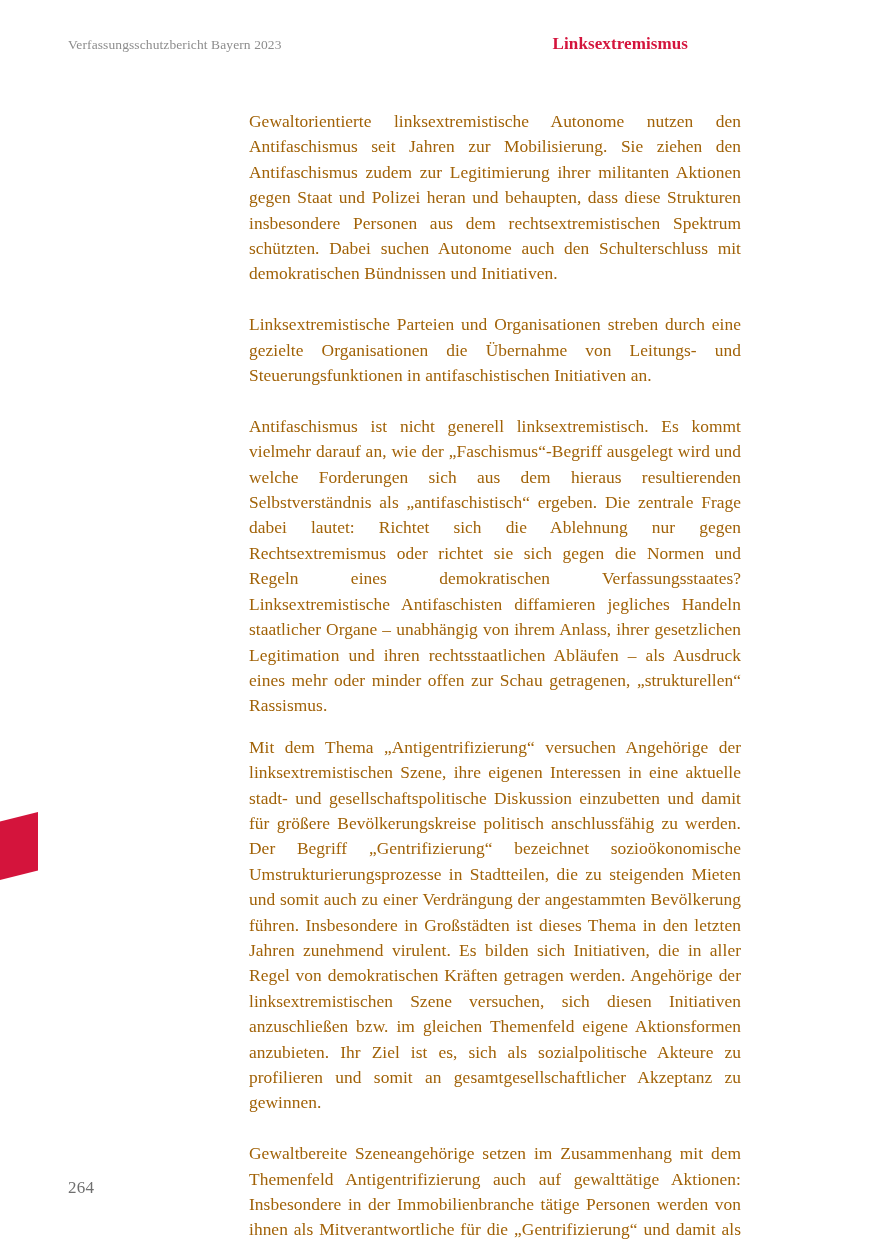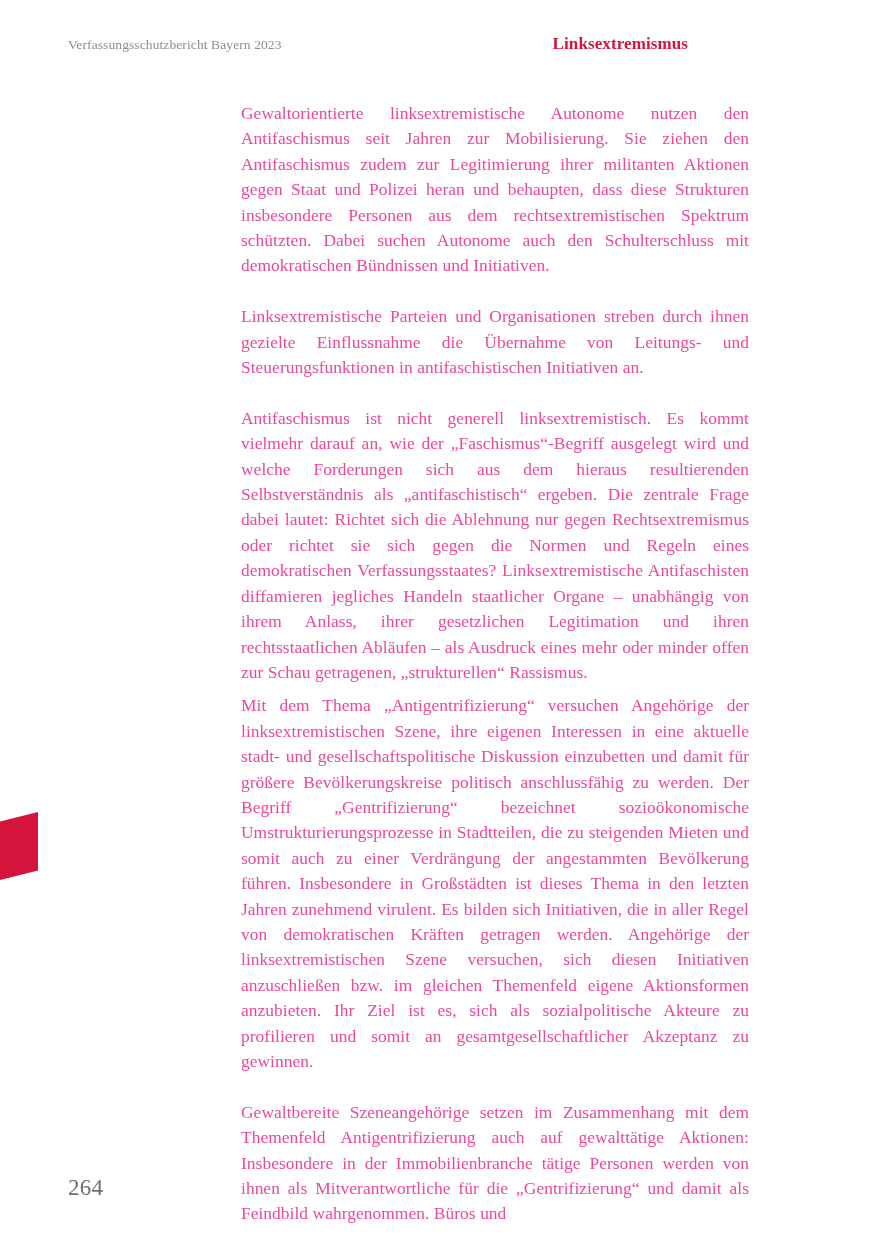--- a/index.html
+++ b/index.html
@@ -62,24 +62,24 @@
 
   
   .column {
     position: absolute;
     left: 233px;
     top: 93px;
     width: 524px;
   }
 
   .para {
-    margin: 8px;
+    margin: 16px;
     font-size: 17.4px;
     line-height: 25.4px;
-    color: #ec4899;
+    color: #a16207;
     text-align: justify;
     text-justify: inter-word;
     hyphens: manual;
     letter-spacing: 0.05px;
     word-spacing: 0.1px;
   }
 
   .para + .para {
     margin-top: 25.4px;
   }
@@ -96,21 +96,21 @@
     color: #d4143c;
     letter-spacing: 0.05px;
     text-align: left;
   }
 
   
   .folio {
     position: absolute;
     left: 68px;
     bottom: 42px;
-    font-size: 23px;
+    font-size: 17px;
     line-height: 22px;
     color: #6f6f6f;
     letter-spacing: 0.3px;
   }
 </style>
 </head>
 <body>
 
 <div class="page">
 
@@ -118,21 +118,21 @@
     <span class="running-head-left">Verfassungsschutzbericht Bayern 2023</span>
     <span class="running-head-right">Linksextremismus</span>
   </div>
 
   <div class="edge-tab"></div>
 
   <div class="column">
 
     <p class="para">Gewaltorientierte linksextremistische Autonome nutzen den Antifaschismus seit Jahren zur Mobilisierung. Sie ziehen den Antifaschismus zudem zur Legitimierung ihrer militanten Aktionen gegen Staat und Polizei heran und behaupten, dass diese Strukturen insbesondere Personen aus dem rechtsextremistischen Spektrum schützten. Dabei suchen Autonome auch den Schulterschluss mit demokratischen Bündnissen und Initiativen.</p>
 
-    <p class="para">Linksextremistische Parteien und Organisationen streben durch ihnen gezielte Einflussnahme die Übernahme von Leitungs- und Steuerungsfunktionen in antifaschistischen Initiativen an.</p>
+    <p class="para">Linksextremistische Parteien und Organisationen streben durch eine gezielte Organisationen die Übernahme von Leitungs- und Steuerungsfunktionen in antifaschistischen Initiativen an.</p>
 
     <p class="para">Antifaschismus ist nicht generell linksextremistisch. Es kommt vielmehr darauf an, wie der „Faschismus“-Begriff ausgelegt wird und welche Forderungen sich aus dem hieraus resultierenden Selbstverständnis als „antifaschistisch“ ergeben. Die zentrale Frage dabei lautet: Richtet sich die Ablehnung nur gegen Rechtsextremismus oder richtet sie sich gegen die Normen und Regeln eines demokratischen Verfassungsstaates? Linksextremistische Antifaschisten diffamieren jegliches Handeln staatlicher Organe – unabhängig von ihrem Anlass, ihrer gesetzlichen Legitimation und ihren rechtsstaatlichen Abläufen – als Ausdruck eines mehr oder minder offen zur Schau getragenen, „strukturellen“ Rassismus.</p>
 
 
     <p class="para tight-after">Mit dem Thema „Antigentrifizierung“ versuchen Angehörige der linksextremistischen Szene, ihre eigenen Interessen in eine aktuelle stadt- und gesellschaftspolitische Diskussion einzubetten und damit für größere Bevölkerungskreise politisch anschlussfähig zu werden. Der Begriff „Gentrifizierung“ bezeichnet sozioökonomische Umstrukturierungsprozesse in Stadtteilen, die zu steigenden Mieten und somit auch zu einer Verdrängung der angestammten Bevölkerung führen. Insbesondere in Großstädten ist dieses Thema in den letzten Jahren zunehmend virulent. Es bilden sich Initiativen, die in aller Regel von demokratischen Kräften getragen werden. Angehörige der linksextremistischen Szene versuchen, sich diesen Initiativen anzuschließen bzw. im gleichen Themenfeld eigene Aktionsformen anzubieten. Ihr Ziel ist es, sich als sozialpolitische Akteure zu profilieren und somit an gesamtgesellschaftlicher Akzeptanz zu gewinnen.</p>
 
     <p class="para">Gewaltbereite Szeneangehörige setzen im Zusammenhang mit dem Themenfeld Antigentrifizierung auch auf gewalttätige Aktionen: Insbesondere in der Immobilienbranche tätige Personen werden von ihnen als Mitverantwortliche für die „Gentrifizierung“ und damit als Feindbild wahrgenommen. Büros und</p>
 
   </div>
 

